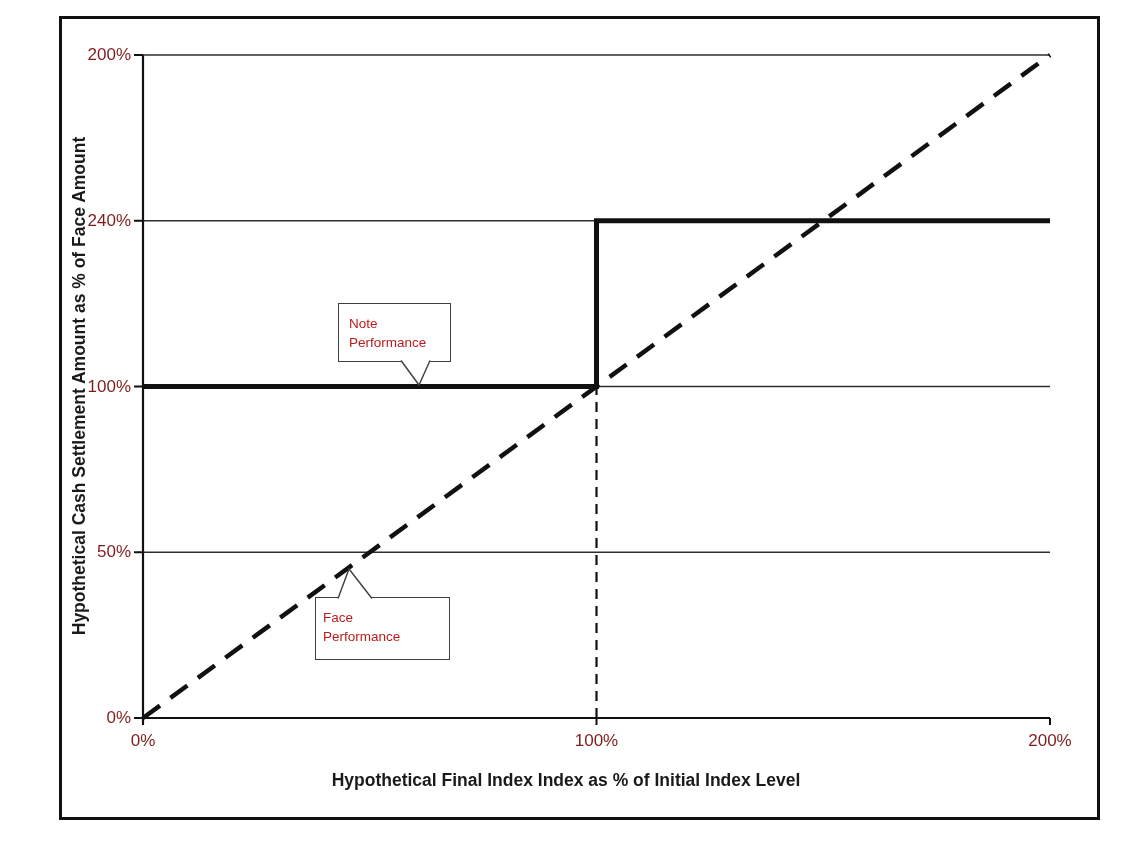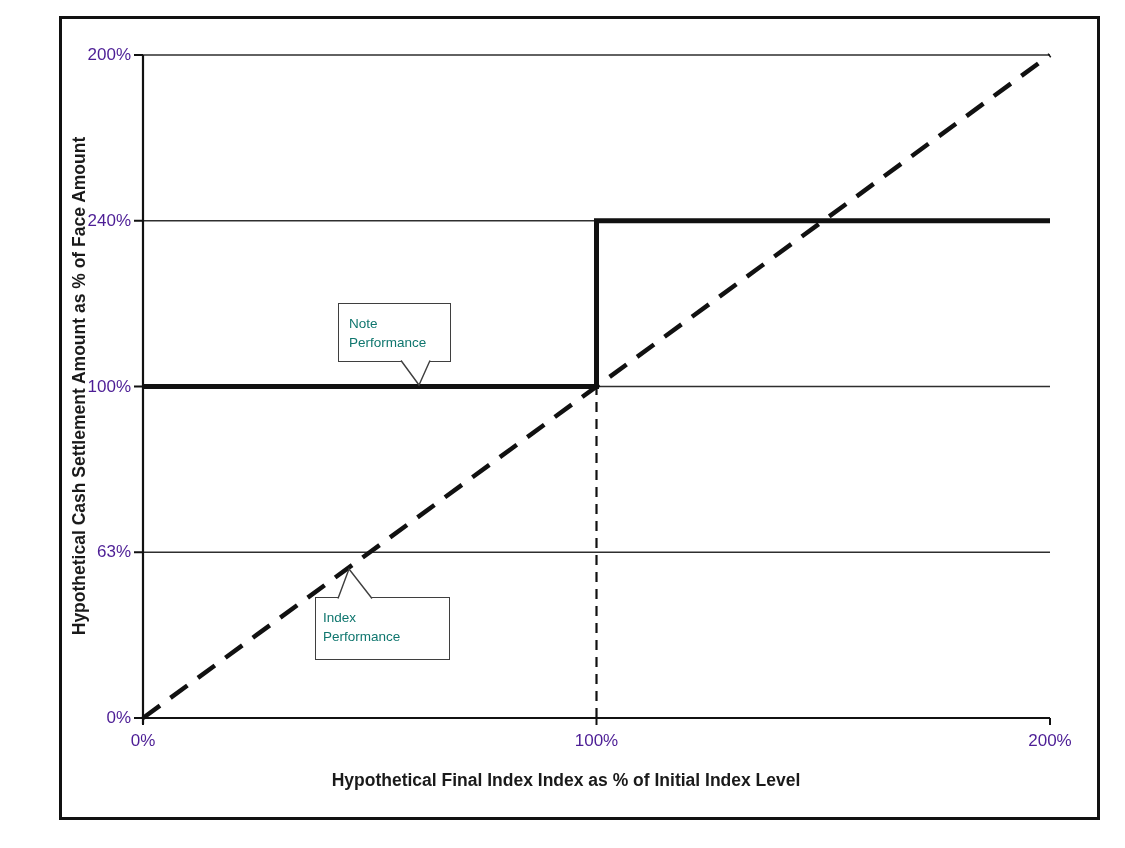--- a/index.html
+++ b/index.html
@@ -42,32 +42,32 @@
     transform: rotate(-90deg);
   }
   #x-axis-title {
     width: 800px;
     left: 166px;
     top: 770px;
   }
   .tick-label {
     position: absolute;
     font-size: 17px;
-    color: #4c1d95;
+    color: #7f1d1d;
     z-index: 2;
     white-space: nowrap;
   }
   .tick-label.y { text-align: right; width: 84px; height: 22px; line-height: 22px; }
   .tick-label.x { text-align: center; width: 100px; height: 22px; line-height: 22px; }
   .callout {
     position: absolute;
     box-sizing: border-box;
     background: #ffffff;
     border: 1.4px solid #3f3f3f;
-    color: #0f766e;
+    color: #b91c1c;
     font-size: 13.5px;
     line-height: 19px;
     z-index: 5;
   }
   .callout .line { display: block; white-space: nowrap; }
 </style>
 </head>
 <body>
 
 <div id="page">
@@ -91,35 +91,35 @@
       <polyline points="143,718 1050,55" fill="none" stroke="#111111" stroke-width="4.5" stroke-linejoin="miter" stroke-linecap="butt" stroke-dasharray="21 13"></polyline>
       <polyline points="143,386.5 596.5,386.5 596.5,220.75 1050,220.75" fill="none" stroke="#111111" stroke-width="5" stroke-linejoin="miter" stroke-linecap="butt"></polyline>
     </svg>
 
   <div id="y-axis-title" class="axis-title">Hypothetical Cash Settlement Amount as % of Face Amount</div>
 
   <div id="x-axis-title" class="axis-title">Hypothetical Final Index Index as % of Initial Index Level</div>
 
   <div id="tick-layer">
       <div class="tick-label y" style="left: 47px; top: 707px;">0%</div>
-      <div class="tick-label y" style="left: 47px; top: 541.25px;">63%</div>
+      <div class="tick-label y" style="left: 47px; top: 541.25px;">50%</div>
       <div class="tick-label y" style="left: 47px; top: 375.5px;">100%</div>
       <div class="tick-label y" style="left: 47px; top: 209.75px;">240%</div>
       <div class="tick-label y" style="left: 47px; top: 44px;">200%</div>
       <div class="tick-label x" style="left: 93px; top: 730px;">0%</div>
       <div class="tick-label x" style="left: 546.5px; top: 730px;">100%</div>
       <div class="tick-label x" style="left: 1000px; top: 730px;">200%</div>
     </div>
   <div id="annot-layer">
       <div class="callout" style="left: 338px; top: 303px; width: 113px; height: 59px; padding: 10px 4px 0px 10px;">
         <span class="line">Note</span>
         <span class="line">Performance</span>
       </div>
       <div class="callout" style="left: 315px; top: 597px; width: 135px; height: 63px; padding: 10px 4px 0px 7px;">
-        <span class="line">Index</span>
+        <span class="line">Face</span>
         <span class="line">Performance</span>
       </div>
     </div>
 
   <svg id="overlay-svg" class="layer" xmlns="http://www.w3.org/2000/svg">
       <path d="M401,360.5 L419,385 L430,360.5" fill="#ffffff" stroke="#3f3f3f" stroke-width="1.4"></path>
       <path d="M338,598.5 L349,569 L372,598.5" fill="#ffffff" stroke="#3f3f3f" stroke-width="1.4"></path>
     </svg>
 </div>
 

